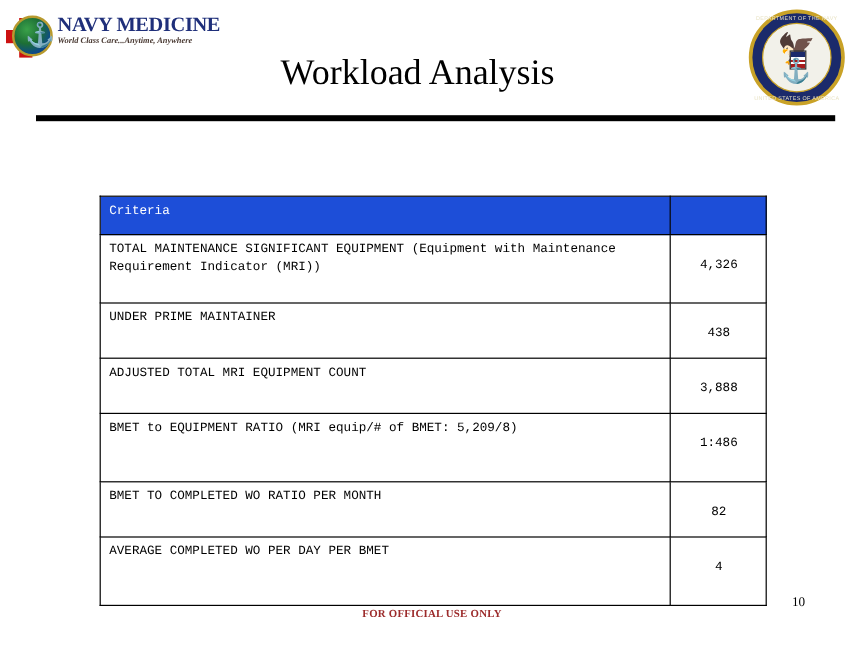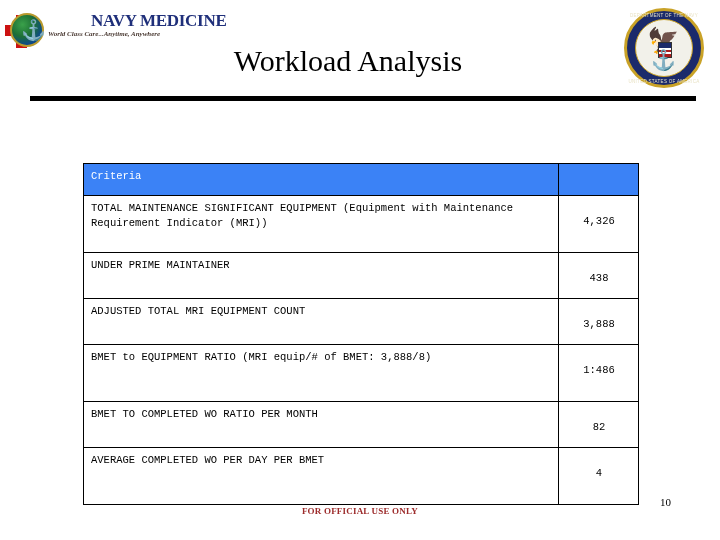--- a/index.html
+++ b/index.html
@@ -75,21 +75,20 @@
     width: 116px;
   }
   .logo-title {
     font-family: "Liberation Serif", serif;
     font-size: 17px;
     font-weight: bold;
     color: #1f2f7a;
     letter-spacing: -0.3px;
     line-height: 19px;
     white-space: nowrap;
-    margin-left: 43px;
   }
   .logo-tagline {
     font-family: "Liberation Serif", serif;
     font-size: 7px;
     font-style: italic;
     font-weight: bold;
     color: #4a3a33;
     line-height: 9px;
     white-space: nowrap;
   }
@@ -206,21 +205,21 @@
   table.wl col.c-criteria { width: 475px; }
   table.wl col.c-value { width: 80px; }
 
   table.wl th, table.wl td {
     border: 1px solid #000000;
     vertical-align: top;
     padding: 5px 6px 5px 7px;
     line-height: 15px;
   }
   table.wl thead th {
-    background: #3b82f6;
+    background: #1d4ed8;
     color: #ffffff;
     text-align: left;
     font-weight: normal;
     height: 21px;
   }
   table.wl td.val {
     text-align: center;
     vertical-align: top;
     padding-top: 18px;
   }
@@ -300,21 +299,21 @@
         </tr>
         <tr>
           <td>UNDER PRIME MAINTAINER</td>
           <td class="val">438</td>
         </tr>
         <tr>
           <td>ADJUSTED TOTAL MRI EQUIPMENT COUNT</td>
           <td class="val">3,888</td>
         </tr>
         <tr class="tall">
-          <td>BMET to EQUIPMENT RATIO (MRI equip/# of BMET: 3,888/8)</td>
+          <td>BMET to EQUIPMENT RATIO (MRI equip/# of BMET: 5,209/8)</td>
           <td class="val">1:486</td>
         </tr>
         <tr>
           <td>BMET TO COMPLETED WO RATIO PER MONTH</td>
           <td class="val">82</td>
         </tr>
         <tr class="tall">
           <td>AVERAGE COMPLETED WO PER DAY PER BMET</td>
           <td class="val">4</td>
         </tr>

